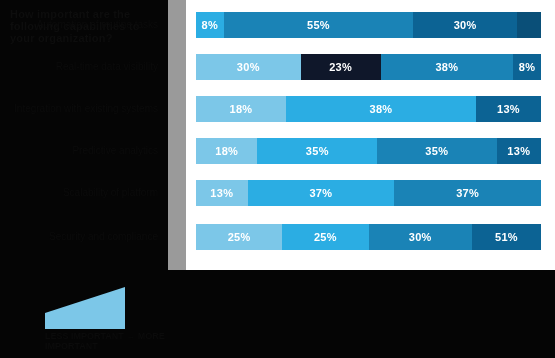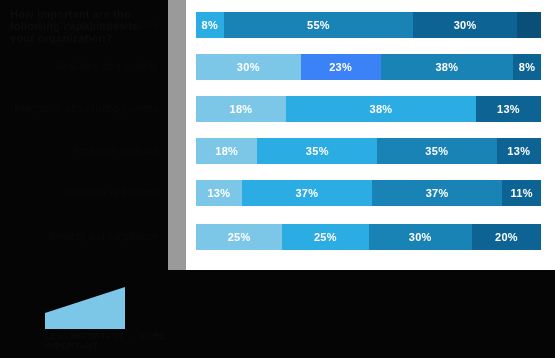--- a/index.html
+++ b/index.html
@@ -118,21 +118,21 @@
             <span>30%</span>
           </div>
           <div class="seg s4" style="flex: 7 0 0px; background: rgb(10, 79, 120);">
             <span></span>
           </div>
         </div>
         <div class="row" style="top: 54px;">
           <div class="seg s0" style="flex: 30 0 0px; background: rgb(124, 199, 232);">
             <span>30%</span>
           </div>
-          <div class="seg s1" style="flex: 23 0 0px; background: #3b82f6;">
+          <div class="seg s1" style="flex: 23 0 0px; background: #0f172a;">
             <span>23%</span>
           </div>
           <div class="seg s2" style="flex: 38 0 0px; background: rgb(26, 131, 182);">
             <span>38%</span>
           </div>
           <div class="seg s3" style="flex: 8 0 0px; background: rgb(12, 99, 148);">
             <span>8%</span>
           </div>
         </div>
         <div class="row" style="top: 96px;">
@@ -163,36 +163,33 @@
         <div class="row" style="top: 180px;">
           <div class="seg s0" style="flex: 13 0 0px; background: rgb(124, 199, 232);">
             <span>13%</span>
           </div>
           <div class="seg s1" style="flex: 37 0 0px; background: rgb(43, 173, 227);">
             <span>37%</span>
           </div>
           <div class="seg s2" style="flex: 37 0 0px; background: rgb(26, 131, 182);">
             <span>37%</span>
           </div>
-          <div class="seg s3" style="flex: 11 0 0px; background: rgb(12, 99, 148);">
-            <span>11%</span>
-          </div>
         </div>
         <div class="row" style="top: 224px;">
           <div class="seg s0" style="flex: 25 0 0px; background: rgb(124, 199, 232);">
             <span>25%</span>
           </div>
           <div class="seg s1" style="flex: 25 0 0px; background: rgb(43, 173, 227);">
             <span>25%</span>
           </div>
           <div class="seg s2" style="flex: 30 0 0px; background: rgb(26, 131, 182);">
             <span>30%</span>
           </div>
           <div class="seg s3" style="flex: 20 0 0px; background: rgb(12, 99, 148);">
-            <span>20%</span>
+            <span>51%</span>
           </div>
         </div>
       </div>
   </div>
 
   <div class="legend-band">
 
     <div id="legend-items">
         <div class="legend-item" style="left: 190px;"></div>
         <div class="legend-item" style="left: 280px;"></div>

